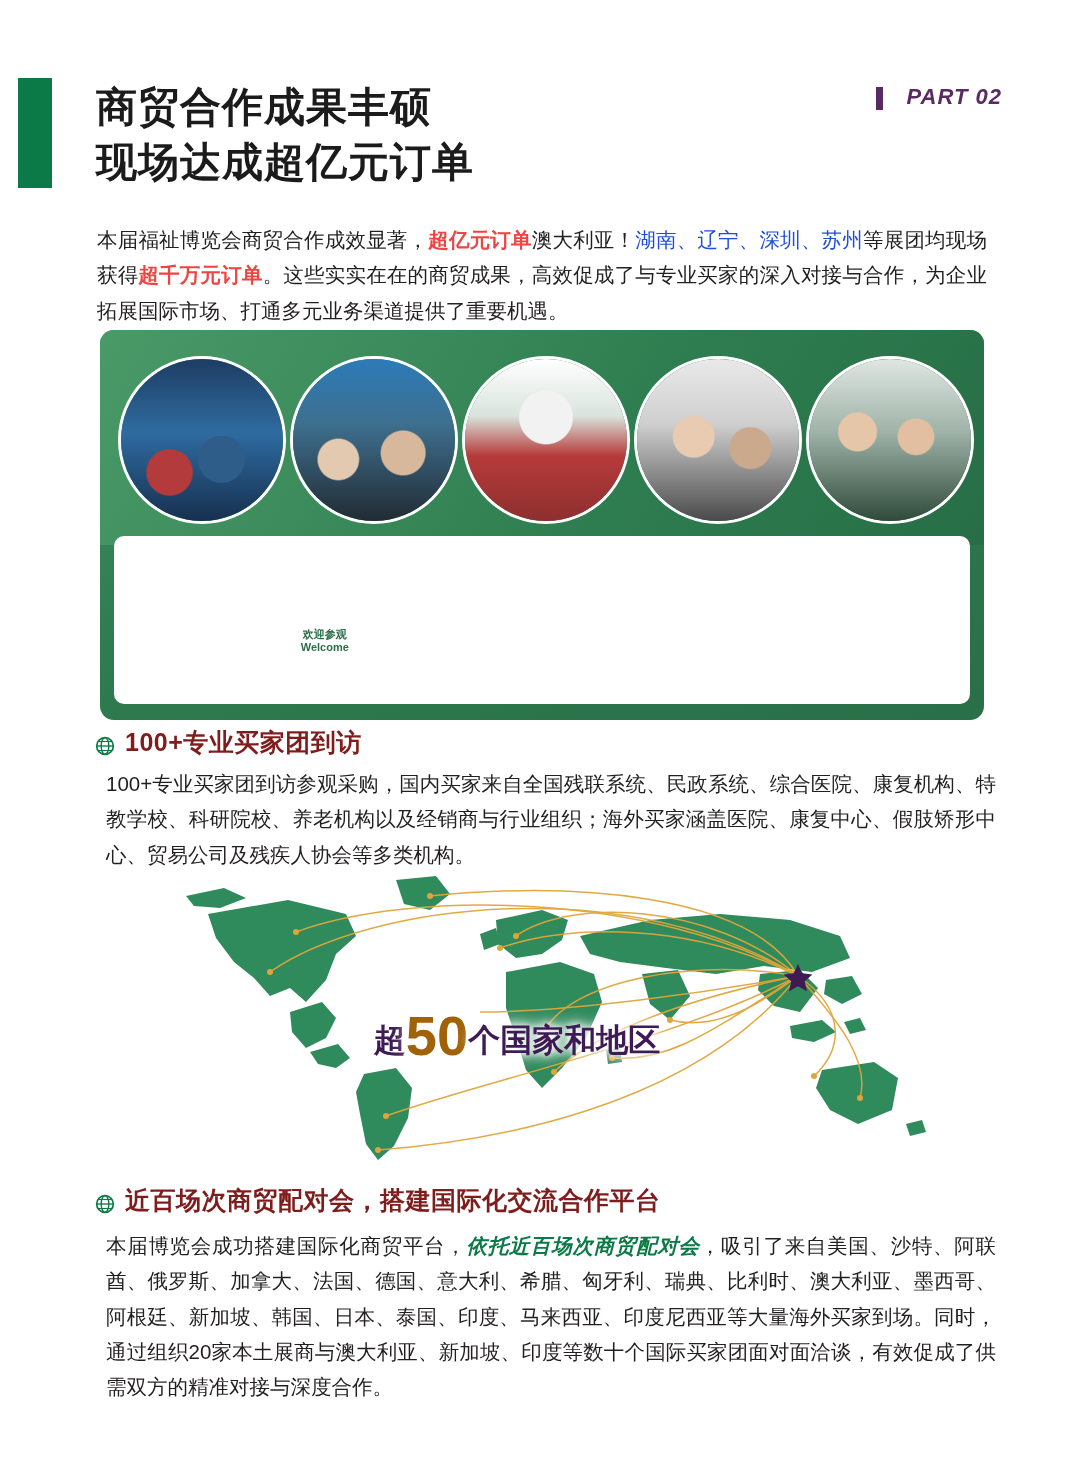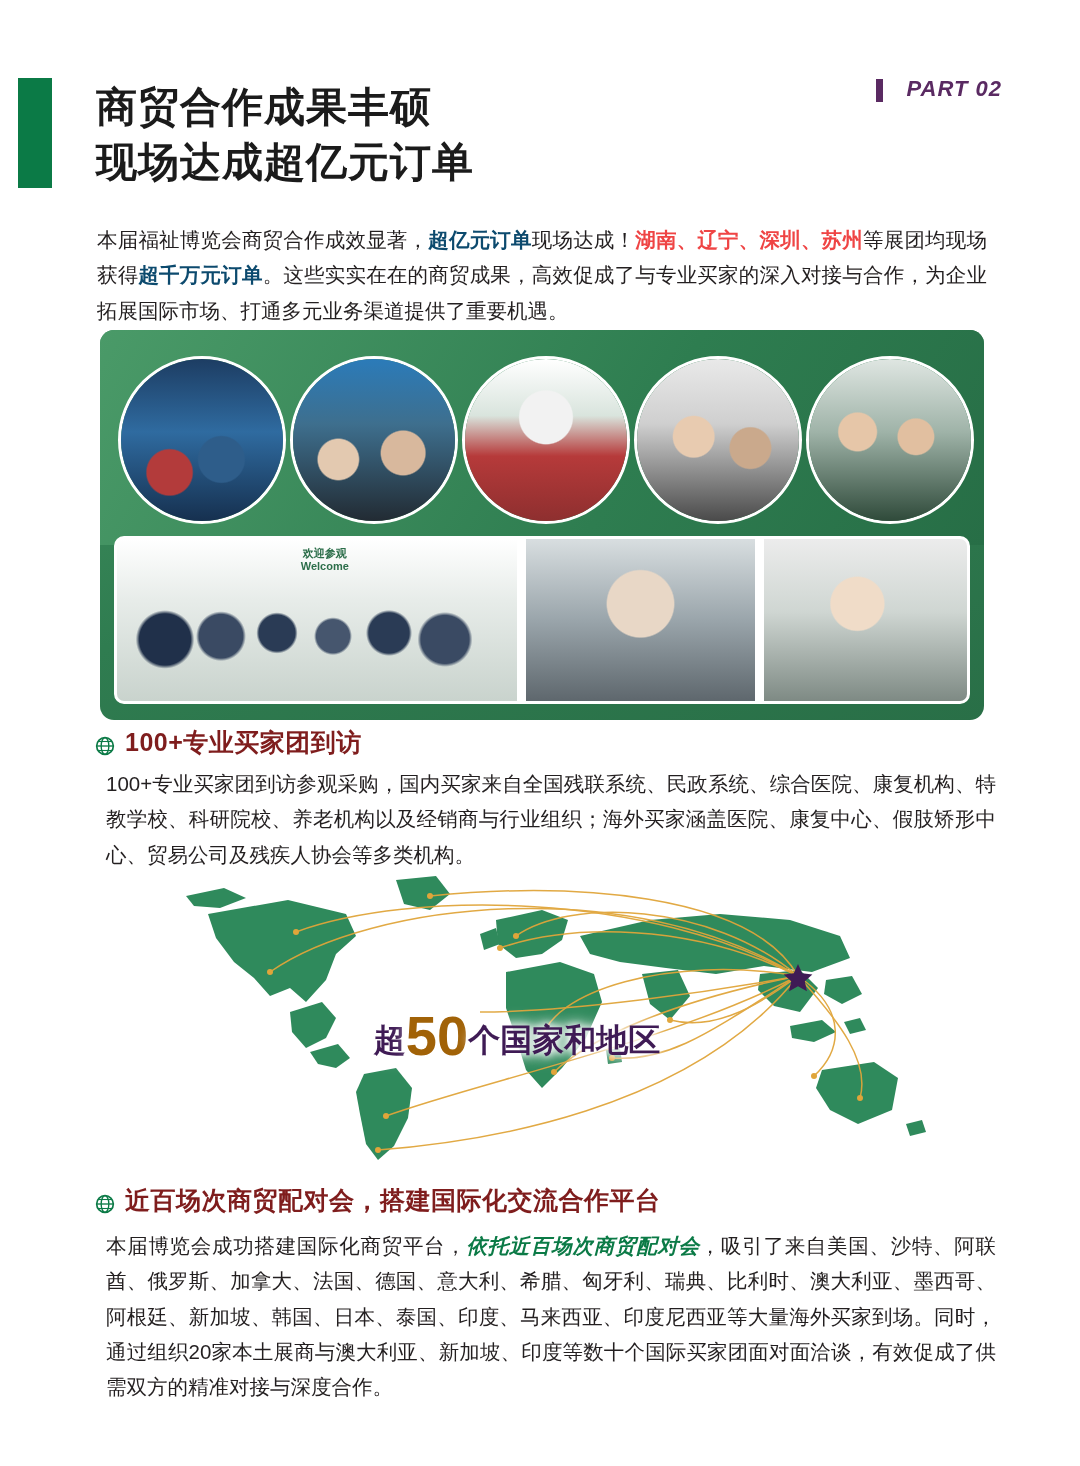--- a/index.html
+++ b/index.html
@@ -15,36 +15,36 @@
     position:absolute;left:18px;top:78px;width:34px;height:110px;
     background:#0b7a46;
   }
   .title{
     position:absolute;left:96px;top:80px;width:700px;
     font-size:41px;line-height:1.33;font-weight:bold;letter-spacing:1px;
     color:#1b1b1b;
   }
   .title div{white-space:nowrap;}
   .part-tag{
-    position:absolute;right:78px;top:76px;
+    position:absolute;right:78px;top:84px;
     display:flex;align-items:flex-end;gap:24px;
   }
   .part-tag .bar{width:7px;height:23px;background:#5a2a62;display:block;}
   .part-tag .txt{
     font-size:22px;font-weight:bold;font-style:italic;color:#5a2a62;
     letter-spacing:1px;
   }
 
   
   .intro{
     position:absolute;left:97px;top:222px;width:890px;
     font-size:20.5px;line-height:1.72;color:#231f20;text-align:justify;
   }
-  .intro .g{color:#0c4a6e;font-weight:bold;}
-  .intro .b{color:#ef4444;font-weight:bold;}
+  .intro .g{color:#ef4444;font-weight:bold;}
+  .intro .b{color:#1d4ed8;font-weight:normal;}
 
   
   .collage{
     position:absolute;left:100px;top:330px;width:884px;height:390px;
     border-radius:14px;overflow:hidden;
     background:linear-gradient(160deg,#3f8f5e 0%,#2f7c50 45%,#296f47 100%);
   }
   .collage .strip-bg{
     position:absolute;left:0;top:0;width:100%;height:215px;
     background:linear-gradient(120deg,#4a9a68 0%,#2e7d50 60%,#276e46 100%);
@@ -77,21 +77,21 @@
      radial-gradient(circle at 70% 55%,#caa98c 0 14%,transparent 15%),
      linear-gradient(180deg,#e9e9e9 0%,#cfcfcf 40%,#4a4a4a 100%);}
   .ph-e{background:
      radial-gradient(circle at 30% 45%,#e6c6a8 0 13%,transparent 14%),
      radial-gradient(circle at 66% 48%,#e1bfa0 0 13%,transparent 14%),
      linear-gradient(180deg,#dfe6e2 0%,#9fb3a8 45%,#2f4a3a 100%);}
 
   .wide-wrap{
     position:absolute;left:14px;top:206px;width:856px;height:168px;
     border-radius:10px;overflow:hidden;display:flex;gap:9px;
-    border:3px solid #ffffff;box-sizing:border-box;background:#fff;
+    border:3px solid #ffffff;box-sizing:border-box;background:#fff;align-items:center;
   }
   .wide-1{flex:0 0 47%;position:relative;
      background:
       radial-gradient(circle at 12% 62%,#20304a 0 7%,transparent 8%),
       radial-gradient(circle at 26% 60%,#3a4a63 0 7%,transparent 8%),
       radial-gradient(circle at 40% 58%,#2a3b55 0 7%,transparent 8%),
       radial-gradient(circle at 54% 60%,#46566e 0 7%,transparent 8%),
       radial-gradient(circle at 68% 58%,#2a3b55 0 7%,transparent 8%),
       radial-gradient(circle at 82% 62%,#3a4a63 0 7%,transparent 8%),
       linear-gradient(180deg,#ffffff 0%,#e7ece9 38%,#c9d3cd 100%);}
@@ -157,21 +157,21 @@
     <div>商贸合作成果丰硕</div>
     <div>现场达成超亿元订单</div>
   </div>
 
   <div class="part-tag">
     <span class="bar"></span>
     <span class="txt">PART 02</span>
   </div>
 
   <div class="intro">
-    <span>本届福祉博览会商贸合作成效显著，</span><span class="g">超亿元订单</span><span>现场达成！</span><span class="b">湖南、辽宁、深圳、苏州</span><span>等展团均现场获得</span><span class="g">超千万元订单</span><span>。这些实实在在的商贸成果，高效促成了与专业买家的深入对接与合作，为企业拓展国际市场、打通多元业务渠道提供了重要机遇。</span>
+    <span>本届福祉博览会商贸合作成效显著，</span><span class="g">超亿元订单</span><span>澳大利亚！</span><span class="b">湖南、辽宁、深圳、苏州</span><span>等展团均现场获得</span><span class="g">超千万元订单</span><span>。这些实实在在的商贸成果，高效促成了与专业买家的深入对接与合作，为企业拓展国际市场、打通多元业务渠道提供了重要机遇。</span>
   </div>
 
   <div class="collage">
     <div class="strip-bg"></div>
 
     <div class="circ c1">
         <span class="ph ph-a"></span>
       </div>
     <div class="circ c2">
         <span class="ph ph-b"></span>

